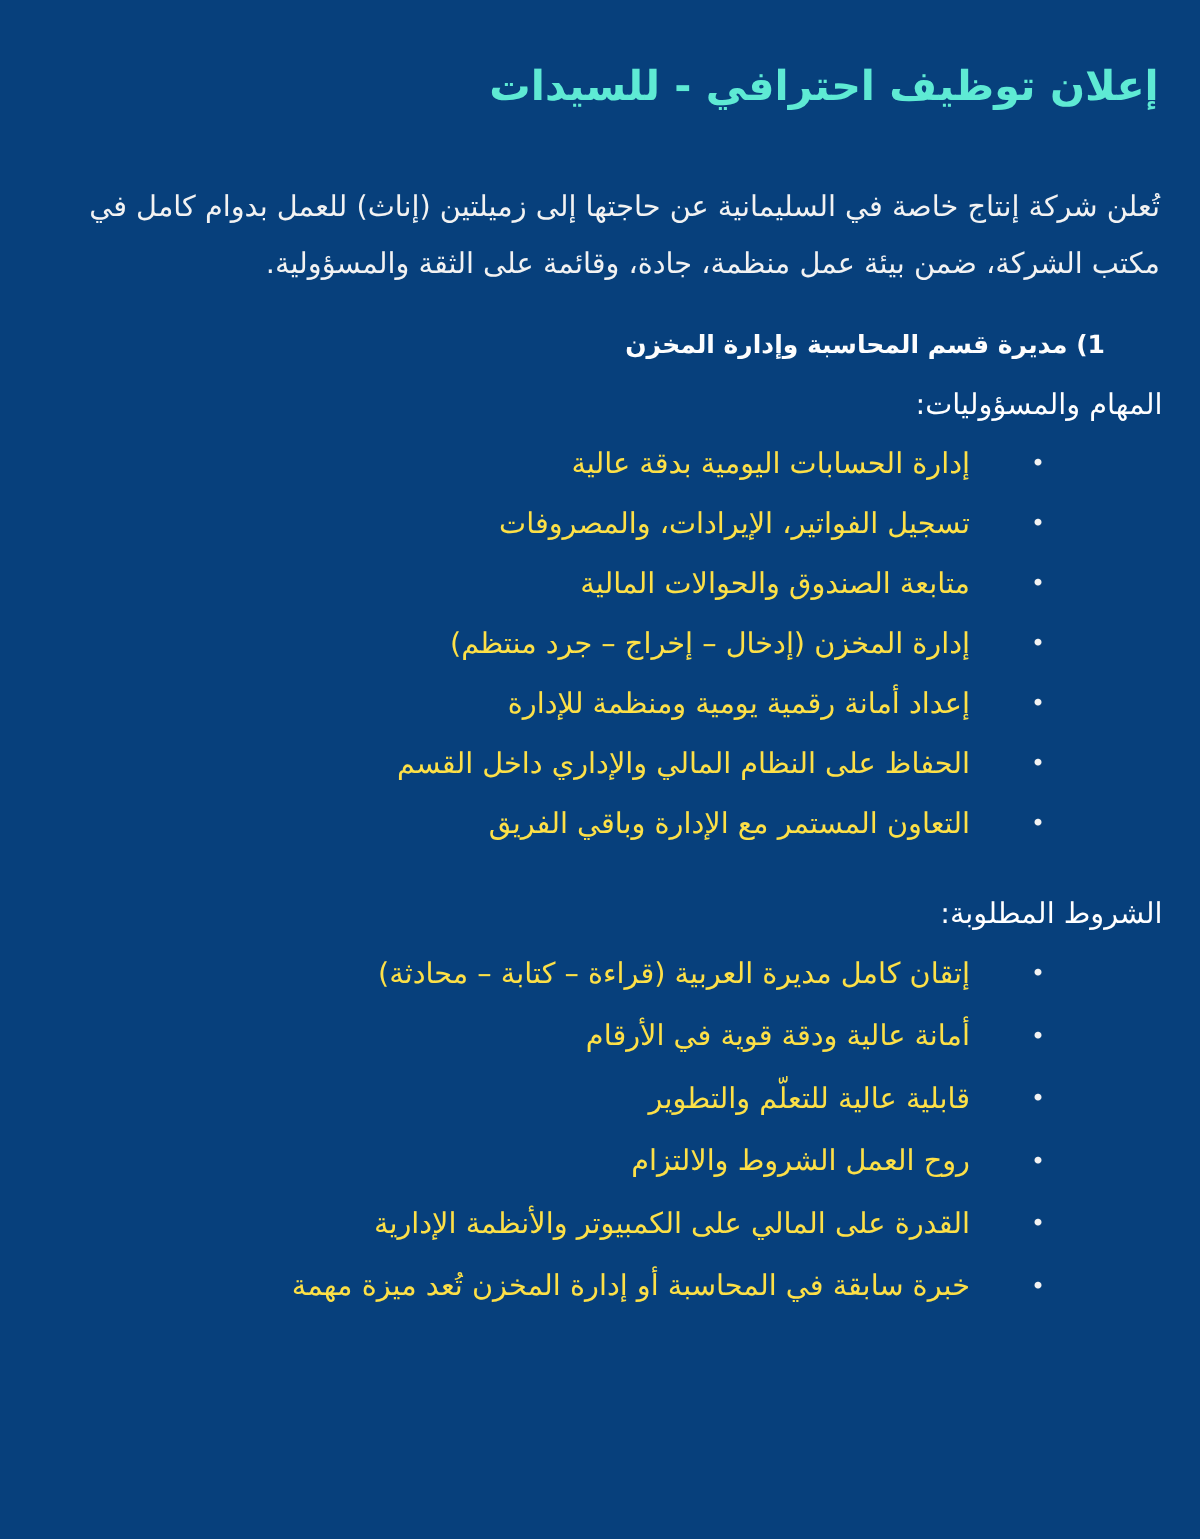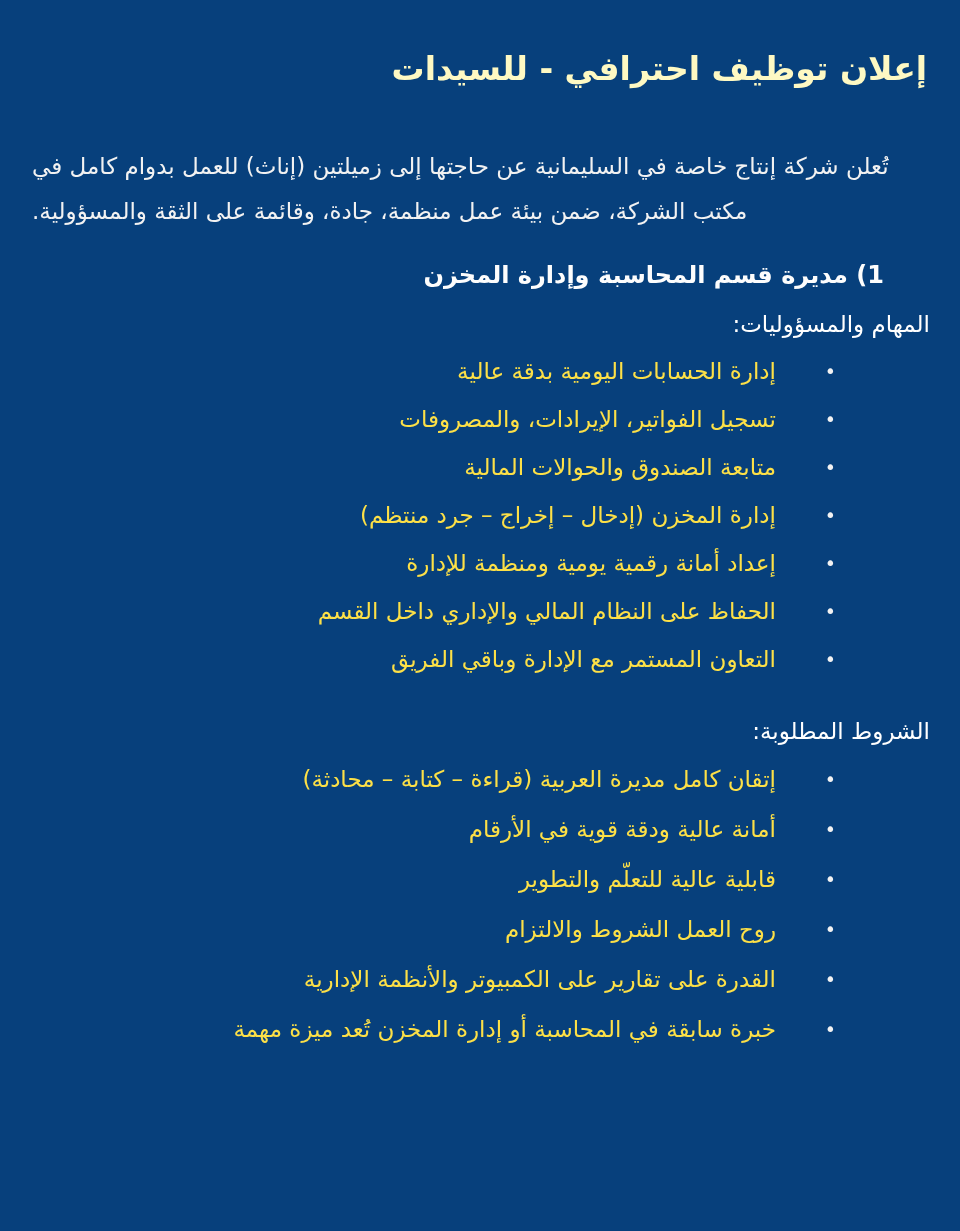--- a/index.html
+++ b/index.html
@@ -13,38 +13,38 @@
     direction: rtl;
     padding: 40px 28px 0 28px;
     font-family: "DejaVu Sans", "Liberation Serif", sans-serif;
     color: #f2f2f2;
     overflow: hidden;
   }
   .title {
     margin: 0;
     padding: 6px 5px 0 0;
     text-align: right;
-    color: #fef9c3;
+    color: #5eead4;
     font-size: 33px;
     font-weight: 700;
     line-height: 46px;
     letter-spacing: 0;
   }
   .intro {
     margin: 52px 4px 0 4px;
-    text-align: left;
+    text-align: right;
     font-size: 23px;
     line-height: 45px;
     font-weight: 400;
     color: #f2f2f2;
   }
   .position-heading {
     margin: 24px 48px 0 0;
     text-align: right;
-    font-size: 24px;
+    font-size: 20px;
     font-weight: 700;
     line-height: 34px;
     color: #fdfdfd;
   }
   .section-label {
     margin: 16px 2px 0 0;
     text-align: right;
     font-size: 23px;
     line-height: 33px;
     font-weight: 400;
@@ -131,21 +131,21 @@
     <div class="li">
       <span class="bullet">•</span>
       <span class="txt">قابلية عالية للتعلّم والتطوير</span>
     </div>
     <div class="li">
       <span class="bullet">•</span>
       <span class="txt">روح العمل الشروط والالتزام</span>
     </div>
     <div class="li">
       <span class="bullet">•</span>
-      <span class="txt">القدرة على تقارير على الكمبيوتر والأنظمة الإدارية</span>
+      <span class="txt">القدرة على المالي على الكمبيوتر والأنظمة الإدارية</span>
     </div>
     <div class="li">
       <span class="bullet">•</span>
       <span class="txt">خبرة سابقة في المحاسبة أو إدارة المخزن تُعد ميزة مهمة</span>
     </div>
   </div>
 
 </div>
 
 </body></html>

